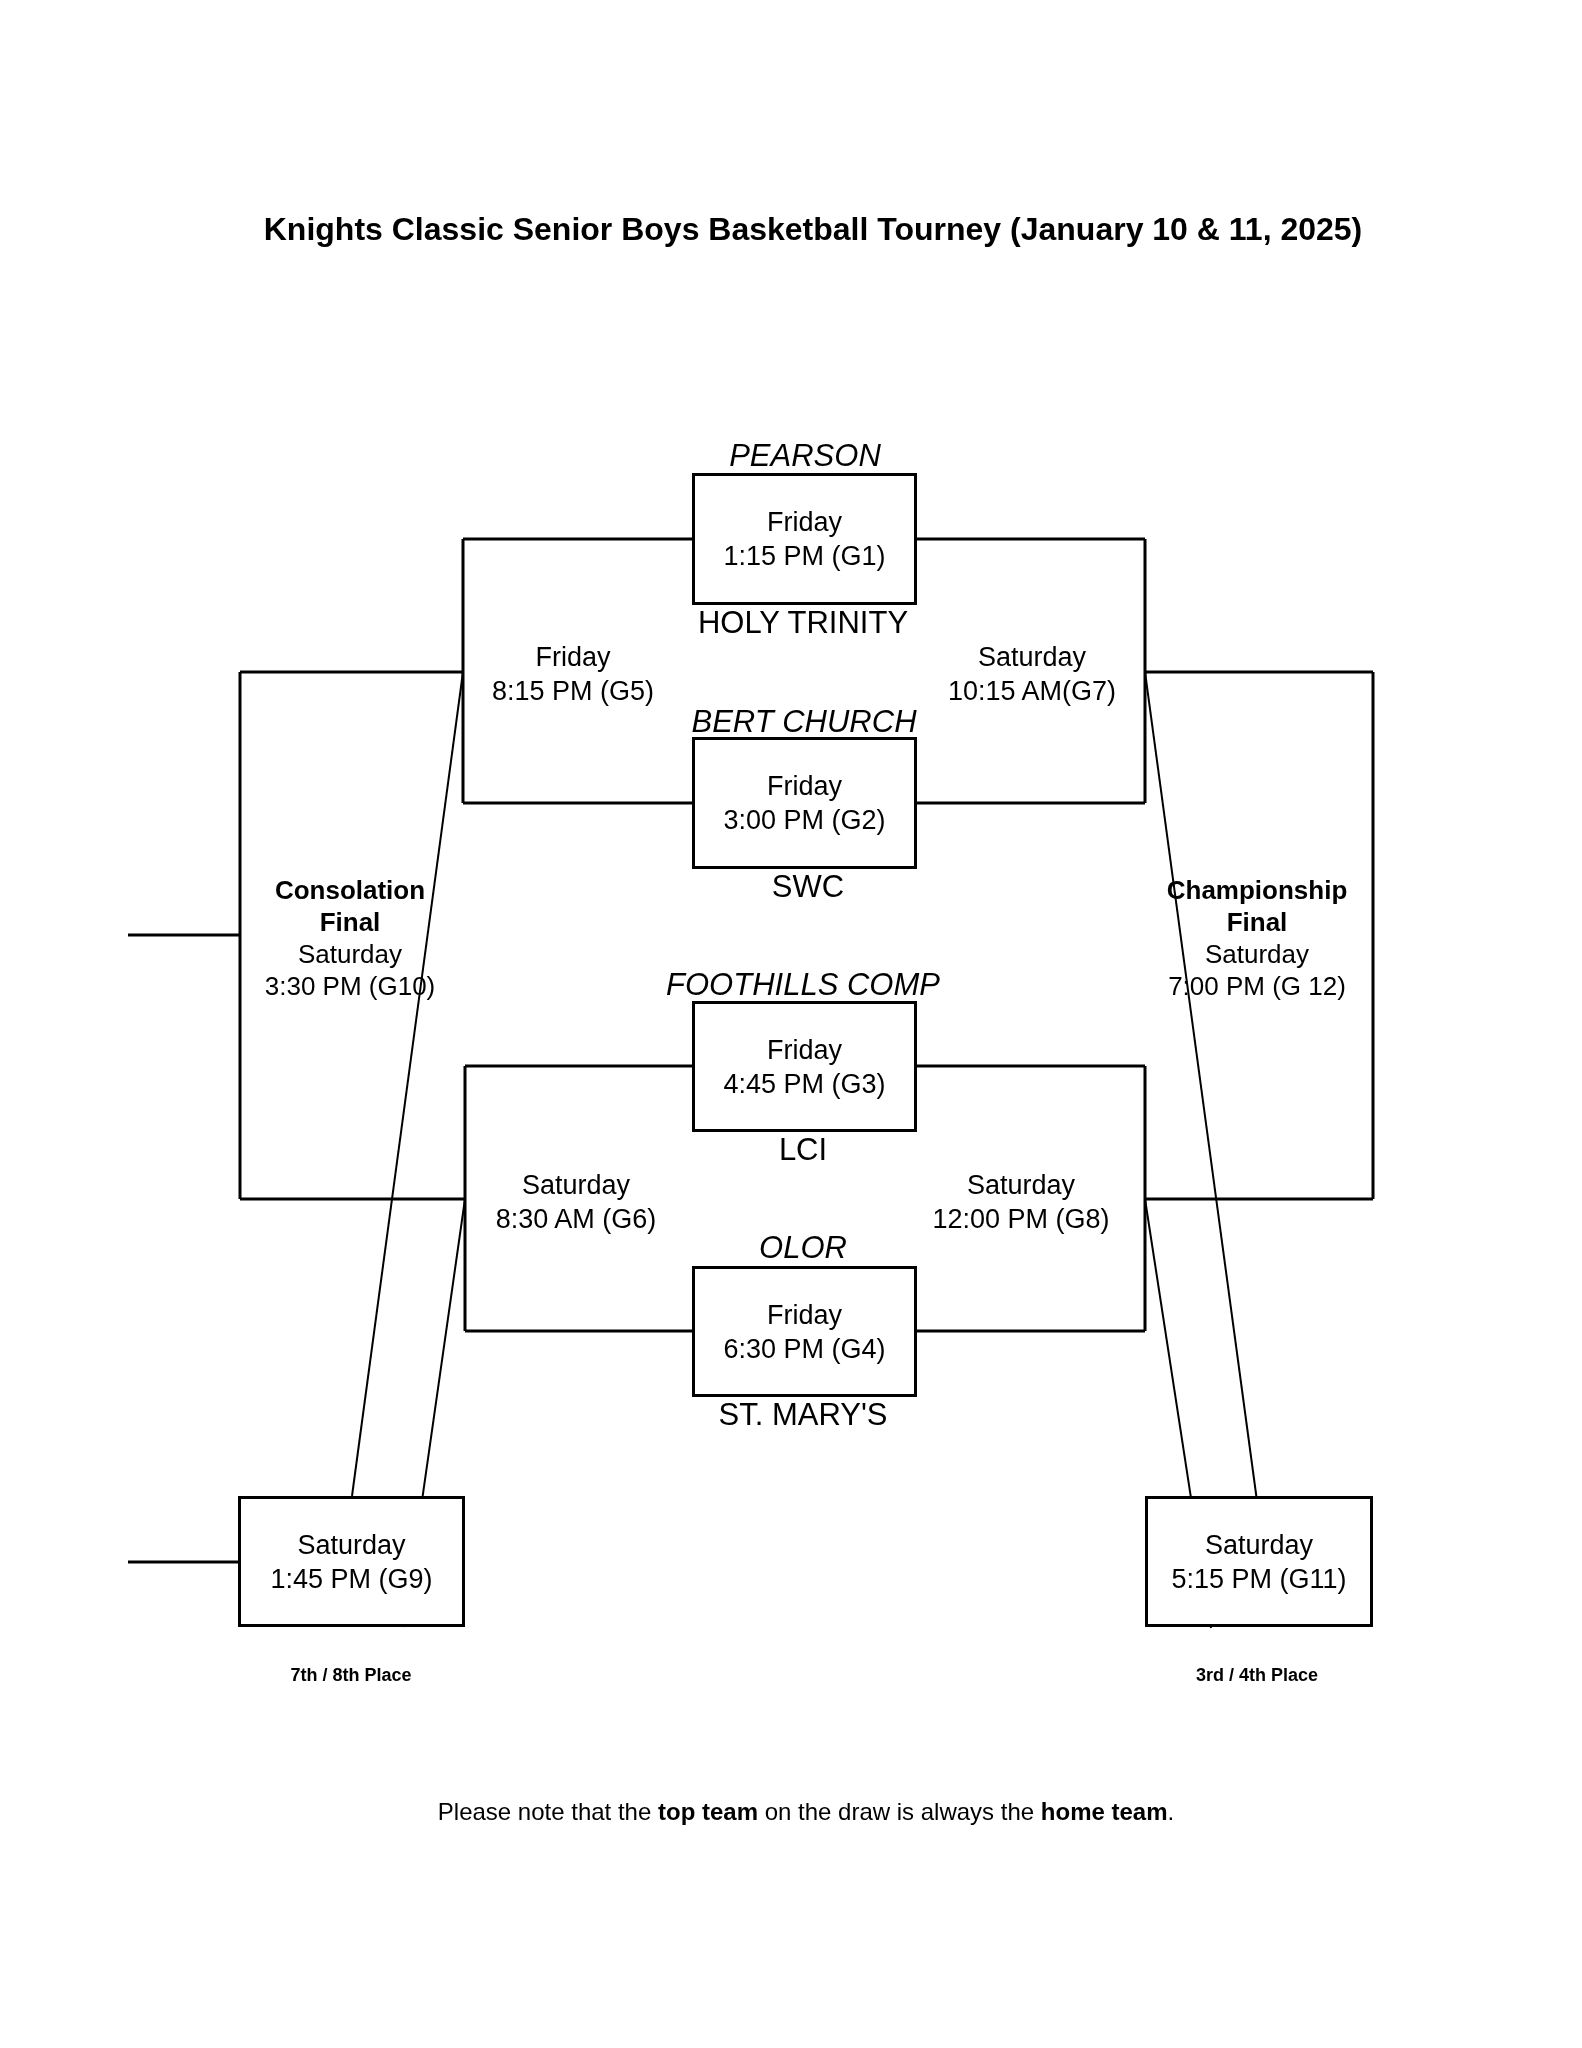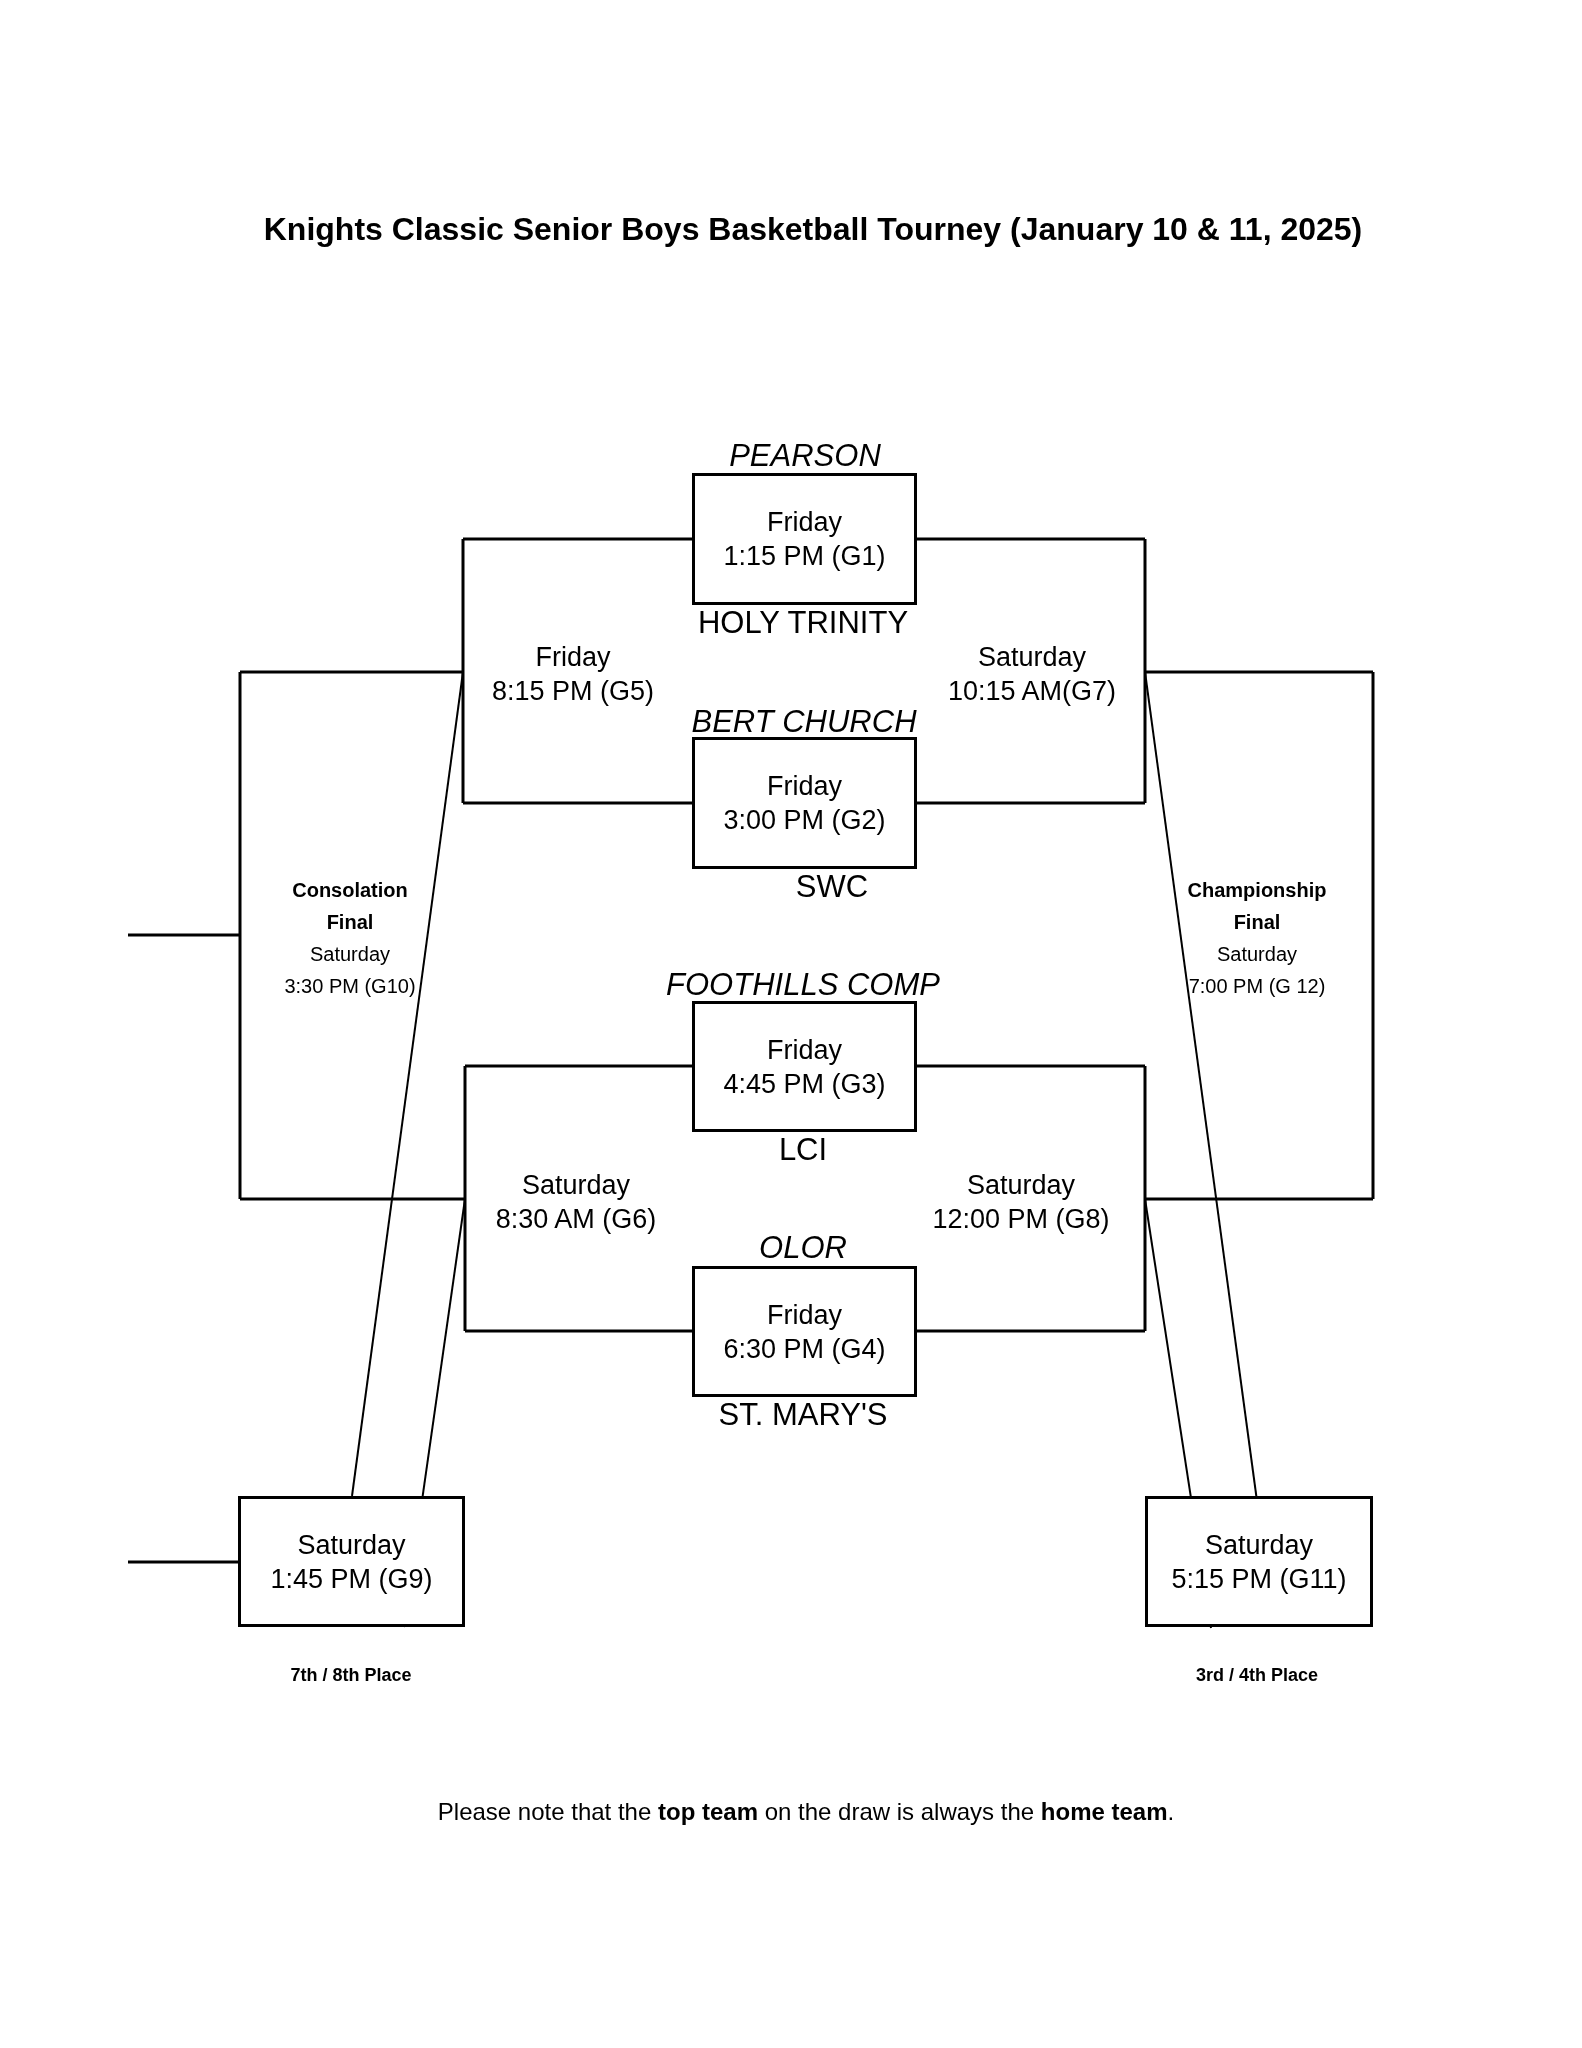--- a/index.html
+++ b/index.html
@@ -56,21 +56,21 @@
     text-align: center;
     font-size: 27px;
     line-height: 34px;
     white-space: nowrap;
   }
 
   .final-label {
     position: absolute;
     width: 300px;
     text-align: center;
-    font-size: 20px;
+    font-size: 26px;
     line-height: 32px;
     white-space: nowrap;
   }
   .final-label .bold-line { font-weight: bold; }
 
   .place-label {
     position: absolute;
     width: 280px;
     text-align: center;
     font-size: 18px;
@@ -132,21 +132,21 @@
   <line x1="1145" y1="1199" x2="1211" y2="1628" stroke="#000" stroke-width="2"></line>
 </svg>
 
 <div class="title-block abs">
   <div>Knights Classic Senior Boys Basketball Tourney (January 10 &amp; 11, 2025)</div>
 </div>
 
 <div class="team-label top" style="left:625px; top:439px;">PEARSON</div>
 <div class="team-label" style="left:623px; top:606px;">HOLY TRINITY</div>
 <div class="team-label top" style="left:624px; top:705px;">BERT CHURCH</div>
-<div class="team-label" style="left:652px; top:870px;">SWC</div>
+<div class="team-label" style="left:628px; top:870px;">SWC</div>
 <div class="team-label top" style="left:623px; top:968px;">FOOTHILLS COMP</div>
 <div class="team-label" style="left:623px; top:1133px;">LCI</div>
 <div class="team-label top" style="left:623px; top:1231px;">OLOR</div>
 <div class="team-label" style="left:623px; top:1398px;">ST. MARY'S</div>
 
 <div class="game-box" style="left:692px; top:473px; width:225px; height:132px;">
   <div>Friday</div>
   <div>1:15 PM (G1)</div>
 </div>
 <div class="game-box" style="left:692px; top:737px; width:225px; height:132px;">

